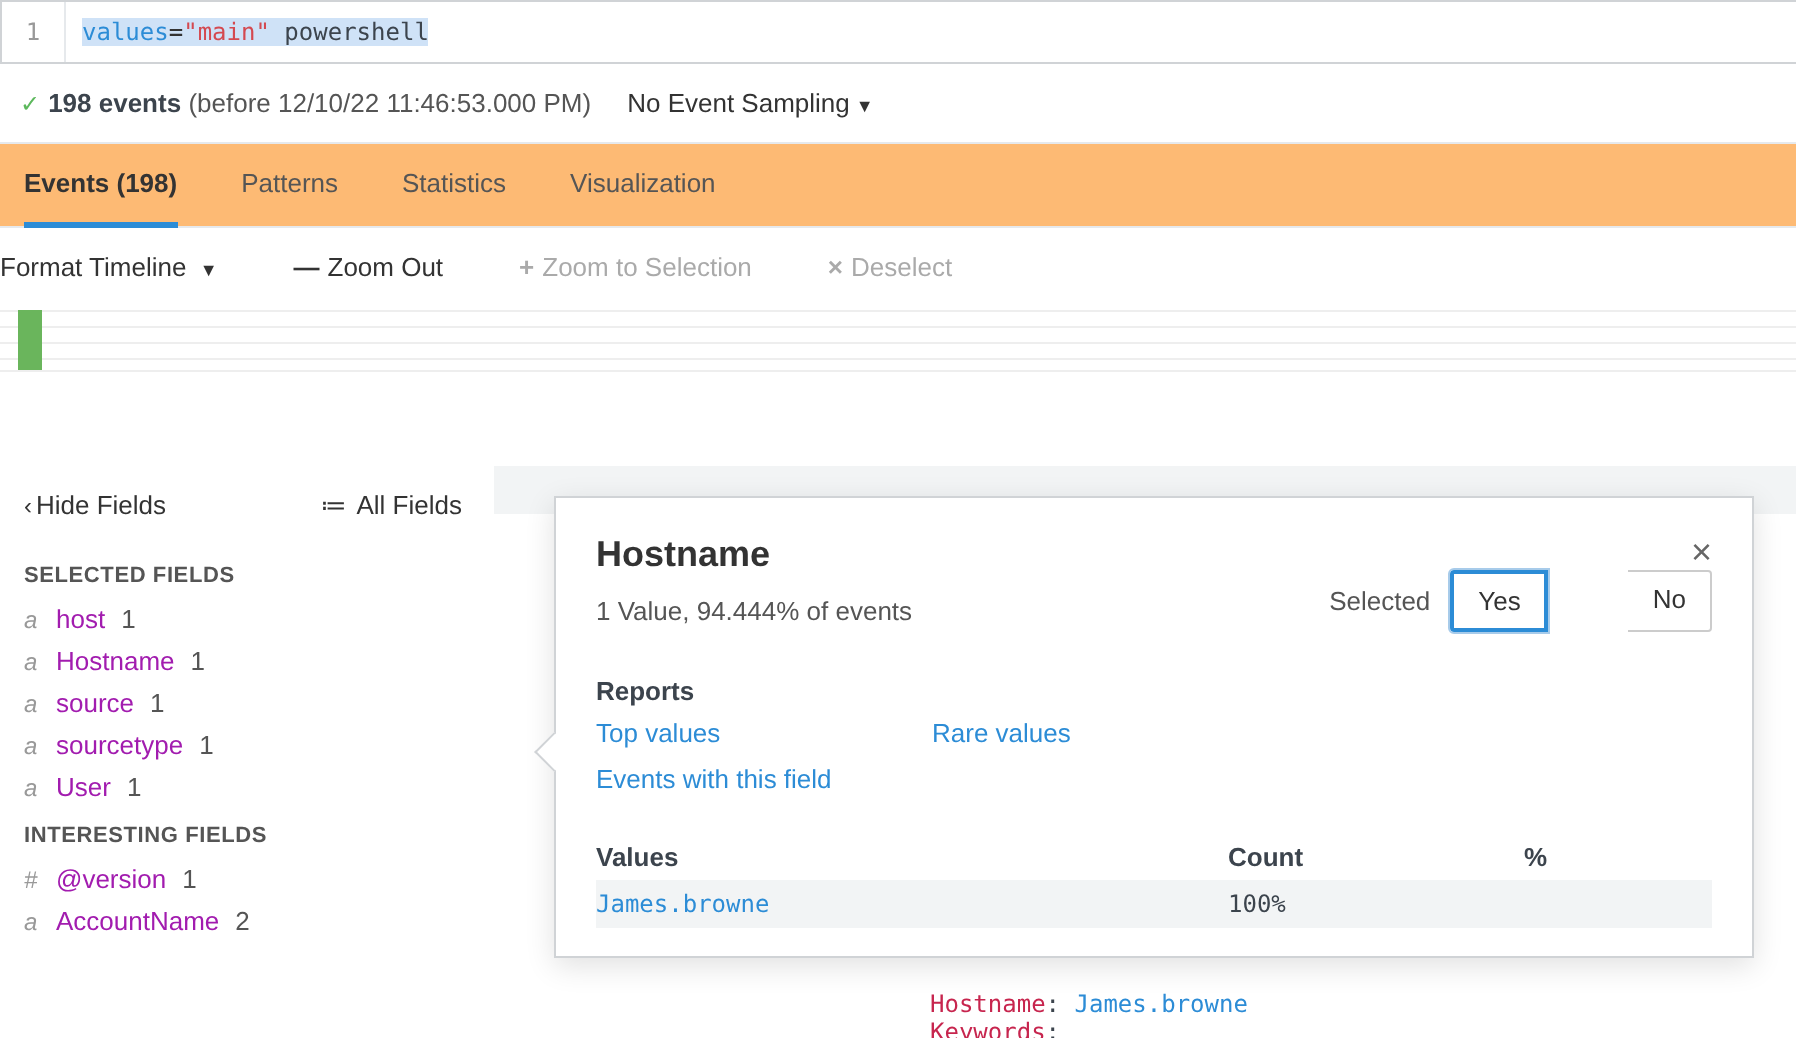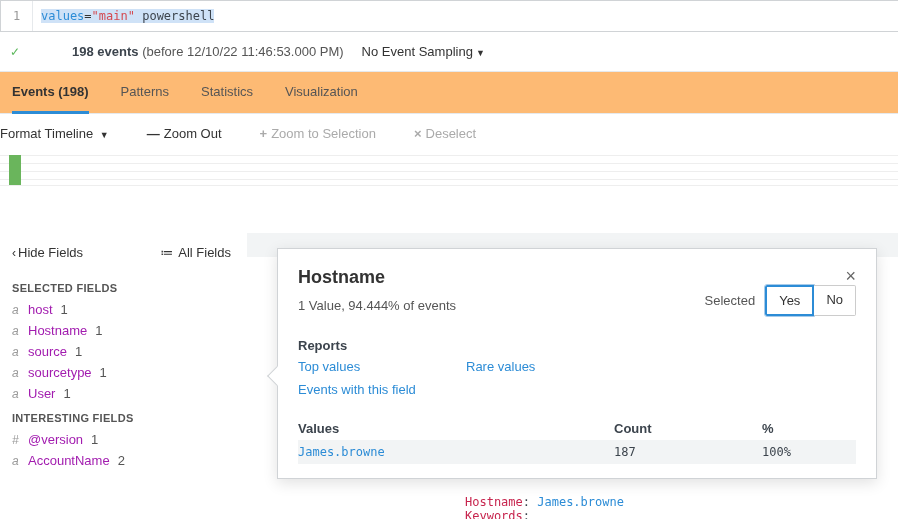--- a/index.html
+++ b/index.html
@@ -6,21 +6,21 @@
 body { font-family: "Helvetica Neue", Arial, sans-serif; font-size: 13px; color: #3c444d; background: #fff; width: 898px; }
 .search-bar { display: flex; border: 1px solid #d0d3d6; border-right: none; background: #fff; }
 .line-num { width: 32px; text-align: center; padding: 8px 0; color: #999; font-family: Consolas, monospace; font-size: 12px; border-right: 1px solid #e6e9ec; }
 .search-input { flex: 1; padding: 8px; font-family: Consolas, monospace; font-size: 12px; }
 .search-input span { background: #cfe2f7; }
 .kw-index { color: #2c8cd6; }
 .kw-eq { color: #333; }
 .kw-str { color: #d44950; }
 .status-bar { padding: 12px 10px; display: flex; align-items: center; gap: 18px; border-bottom: 1px solid #e6e9ec; }
 .check { color: #5cb85c; font-size: 12px; }
-.events-count { font-weight: 700; font-size: 13px; margin-left: 48px; }
+.events-count { font-weight: 700; font-size: 13px; }
 .ts { color: #555; font-size: 13px; }
 .sampling { color: #333; font-size: 13px; cursor: pointer; }
 .caret { font-size: 9px; margin-left: 3px; }
 .tabs { display: flex; gap: 32px; padding: 0 12px; border-bottom: 1px solid #e6e9ec; background: #fdba74; }
 .tab { padding: 12px 0; color: #555; cursor: pointer; font-size: 13px; }
 .tab.active { color: #333; font-weight: 700; border-bottom: 3px solid #2c8cd6; margin-bottom: -1px; }
 .toolbar { display: flex; gap: 38px; padding: 12px 0; align-items: center; font-size: 13px; color: #333; }
 .toolbar .disabled { color: #aaa; }
 .tl-symbol { margin-right: 4px; font-weight: 700; }
 .timeline { position: relative; height: 36px; background: #fff; padding: 0; margin-bottom: 40px; }
@@ -39,21 +39,21 @@
 .main { flex: 1; position: relative; }
 .result-row-bg { position: absolute; top: 4px; left: 0; right: 0; height: 24px; background: #f2f4f5; }
 .popup { position: absolute; left: 277px; top: 248px; width: 600px; background: #fff; border: 1px solid #d0d3d6; box-shadow: 0 4px 14px rgba(0,0,0,0.12); padding: 18px 20px 14px; z-index: 10; }
 .popup .arrow { position: absolute; left: -8px; top: 120px; width: 14px; height: 14px; background: #fff; border-left: 1px solid #d0d3d6; border-bottom: 1px solid #d0d3d6; transform: rotate(45deg); }
 .popup-head { display: flex; justify-content: space-between; align-items: flex-start; }
 .popup-title { font-size: 18px; font-weight: 700; color: #333; }
 .close { font-size: 18px; color: #666; cursor: pointer; line-height: 1; }
 .popup-sub { color: #555; margin-top: 10px; font-size: 13px; }
 .selected-row { display: flex; align-items: center; justify-content: flex-end; gap: 10px; margin-top: -28px; }
 .selected-label { color: #555; font-size: 13px; }
-.btn-group { display: flex; }
+.btn-group { display: flex; gap: 40px; }
 .btn { padding: 6px 12px; border: 1px solid #ccc; background: #fff; font-size: 13px; cursor: pointer; color: #333; }
 .btn.yes { border: 2px solid #2c8cd6; outline: 1px solid #a7cbea; border-radius: 2px 0 0 2px; }
 .btn.no { border-left: none; border-radius: 0 2px 2px 0; }
 .reports-head { font-weight: 700; margin-top: 22px; font-size: 13px; }
 .reports-links { display: flex; flex-wrap: wrap; gap: 0; margin-top: 6px; }
 .reports-links a { color: #2c8cd6; cursor: pointer; font-size: 13px; text-decoration: none; }
 .rl1 { width: 147px; }
 .rl2 { width: 253px; }
 .rl3 { width: 150px; margin-left: 21px; }
 .rl4 { width: 100%; margin-top: 8px; }
@@ -183,21 +183,20 @@
     <a class="rl4">Events with this field</a>
   </div>
   <div class="values-table">
     <div class="hdr">
       <div class="col-v">Values</div>
       <div class="col-c">Count</div>
       <div class="col-p">%</div>
     </div>
     <div class="row">
       <div class="col-v">James.browne</div>
-      <div class="col-c">187</div>
       <div class="col-p">100%</div>
     </div>
   </div>
 </div>
 
 <div class="event-snippet">
   <span class="ev-key">Hostname</span>: <span class="ev-val">James.browne</span><br>
   <span class="ev-key">Keywords</span>:
 </div>
 

